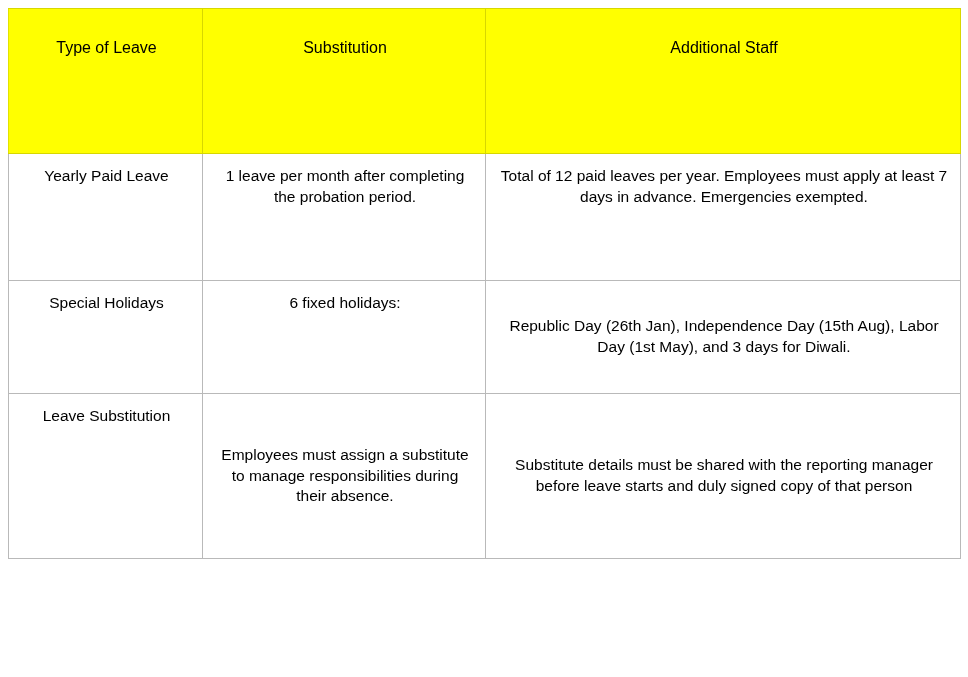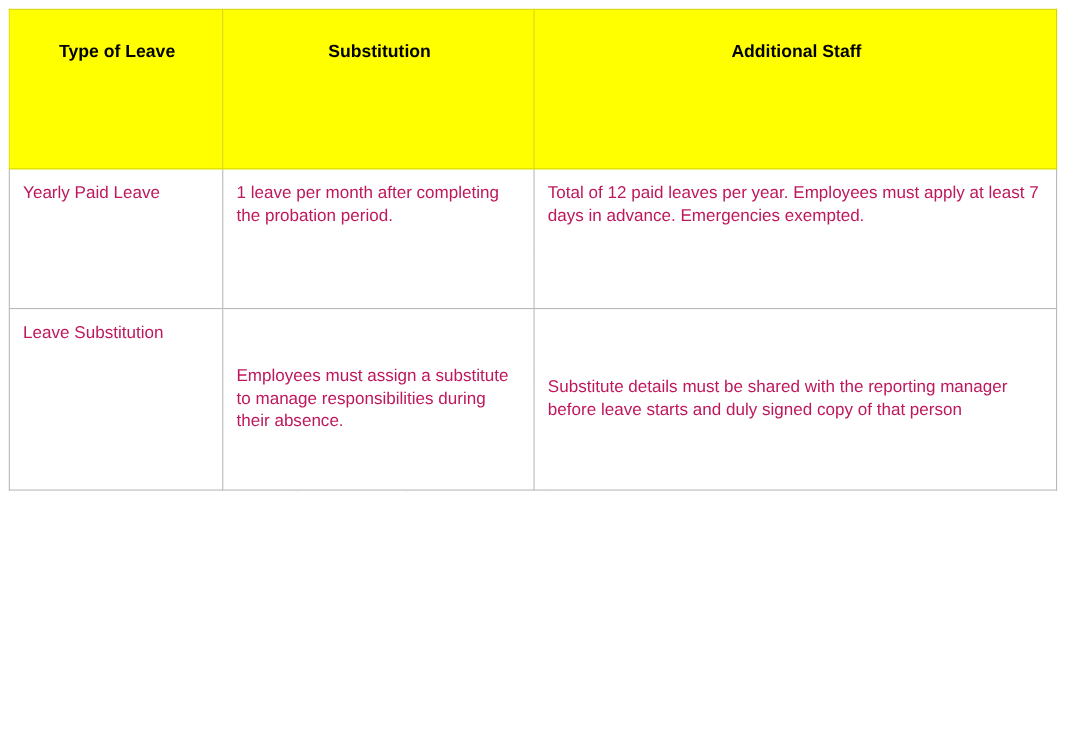--- a/index.html
+++ b/index.html
@@ -48,27 +48,28 @@
   table.leave-table col.c2 { width: 283px; }
   table.leave-table col.c3 { width: 475px; }
 
   table.leave-table th,
   table.leave-table td {
     border: 1px solid #b9b9b9;
     vertical-align: top;
     padding: 12px 10px 12px 12px;
     font-size: 15.5px;
     line-height: 1.35;
-    color: #be185d;
+    color: #000000;
     background-clip: padding-box;
+    text-align: center;
   }
   table.leave-table thead th {
     background: #ffff00;
     text-align: center;
-    font-weight: bold;
+    font-weight: normal;
     font-size: 16px;
     height: 104px;
     vertical-align: top;
     padding-top: 28px;
     border: 1px solid #d7d700;
     color: #000000;
   }
   table.leave-table thead th.hdr-first {
     border-left: 1px solid #e2e200;
   }
@@ -139,20 +140,25 @@
         <th>Substitution</th>
         <th>Additional Staff</th>
       </tr>
     </thead>
     <tbody>
       <tr class="row-r0">
         <td class="col-type">Yearly Paid Leave</td>
         <td class="col-entitlement">1 leave per month after completing the probation period.</td>
         <td class="col-notes">Total of 12 paid leaves per year. Employees must apply at least 7 days in advance. Emergencies exempted.</td>
       </tr>
+      <tr class="row-r1">
+        <td class="col-type">Special Holidays</td>
+        <td class="col-entitlement">6 fixed holidays:</td>
+        <td class="col-notes">Republic Day (26th Jan), Independence Day (15th Aug), Labor Day (1st May), and 3 days for Diwali.</td>
+      </tr>
       <tr class="row-r4">
         <td class="col-type">Leave Substitution</td>
         <td class="col-entitlement">Employees must assign a substitute to manage responsibilities during their absence.</td>
         <td class="col-notes">Substitute details must be shared with the reporting manager before leave starts and duly signed copy of that person</td>
       </tr>
     </tbody>
   </table>
 
 </div>
 

